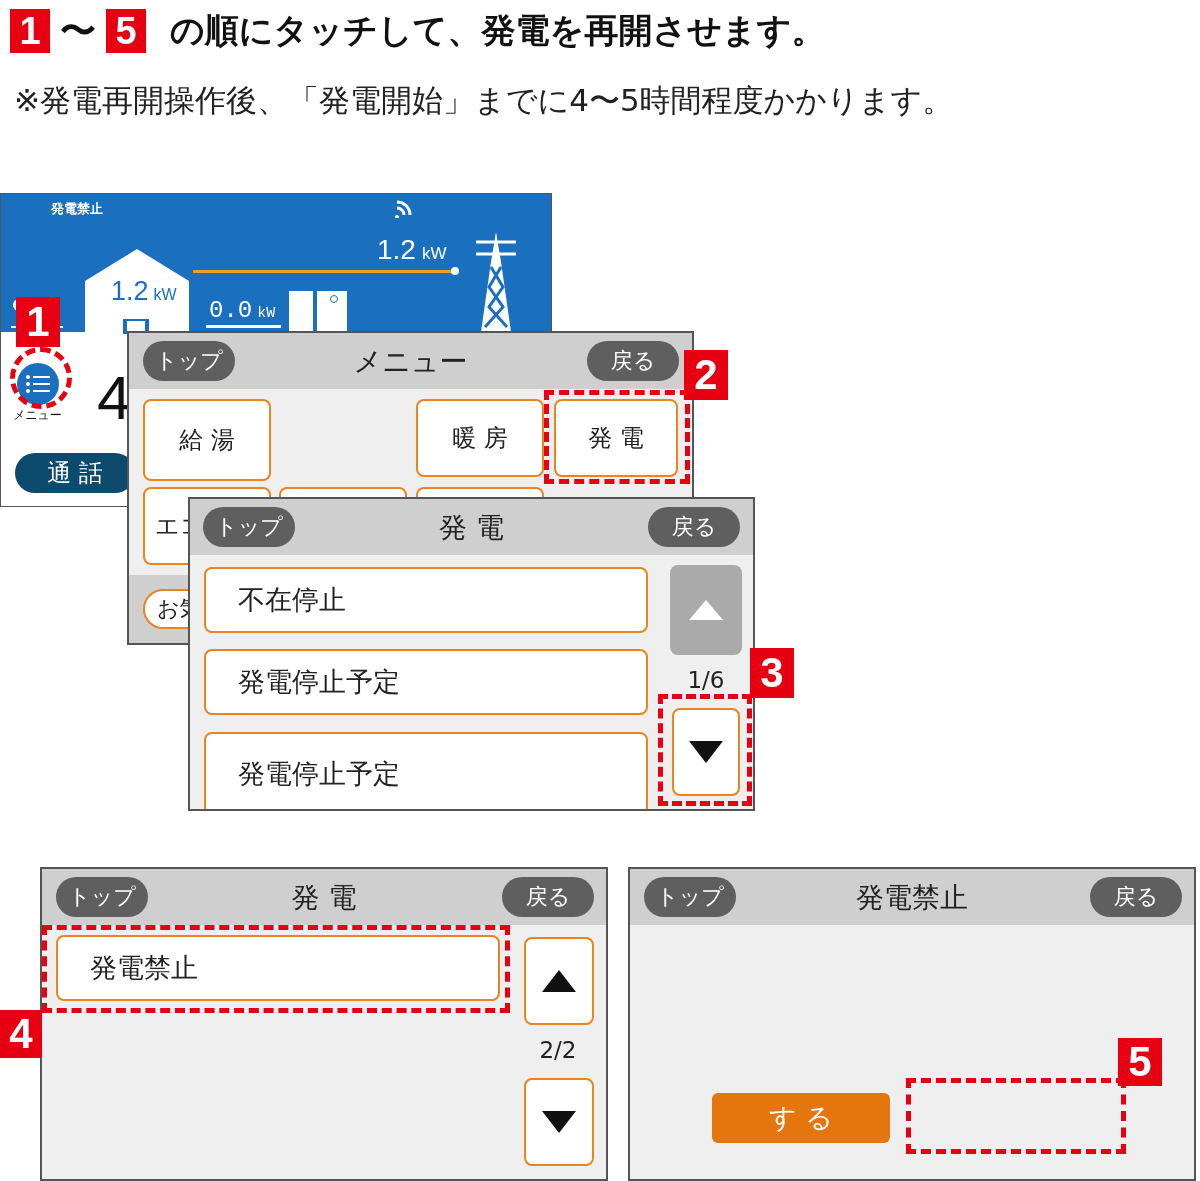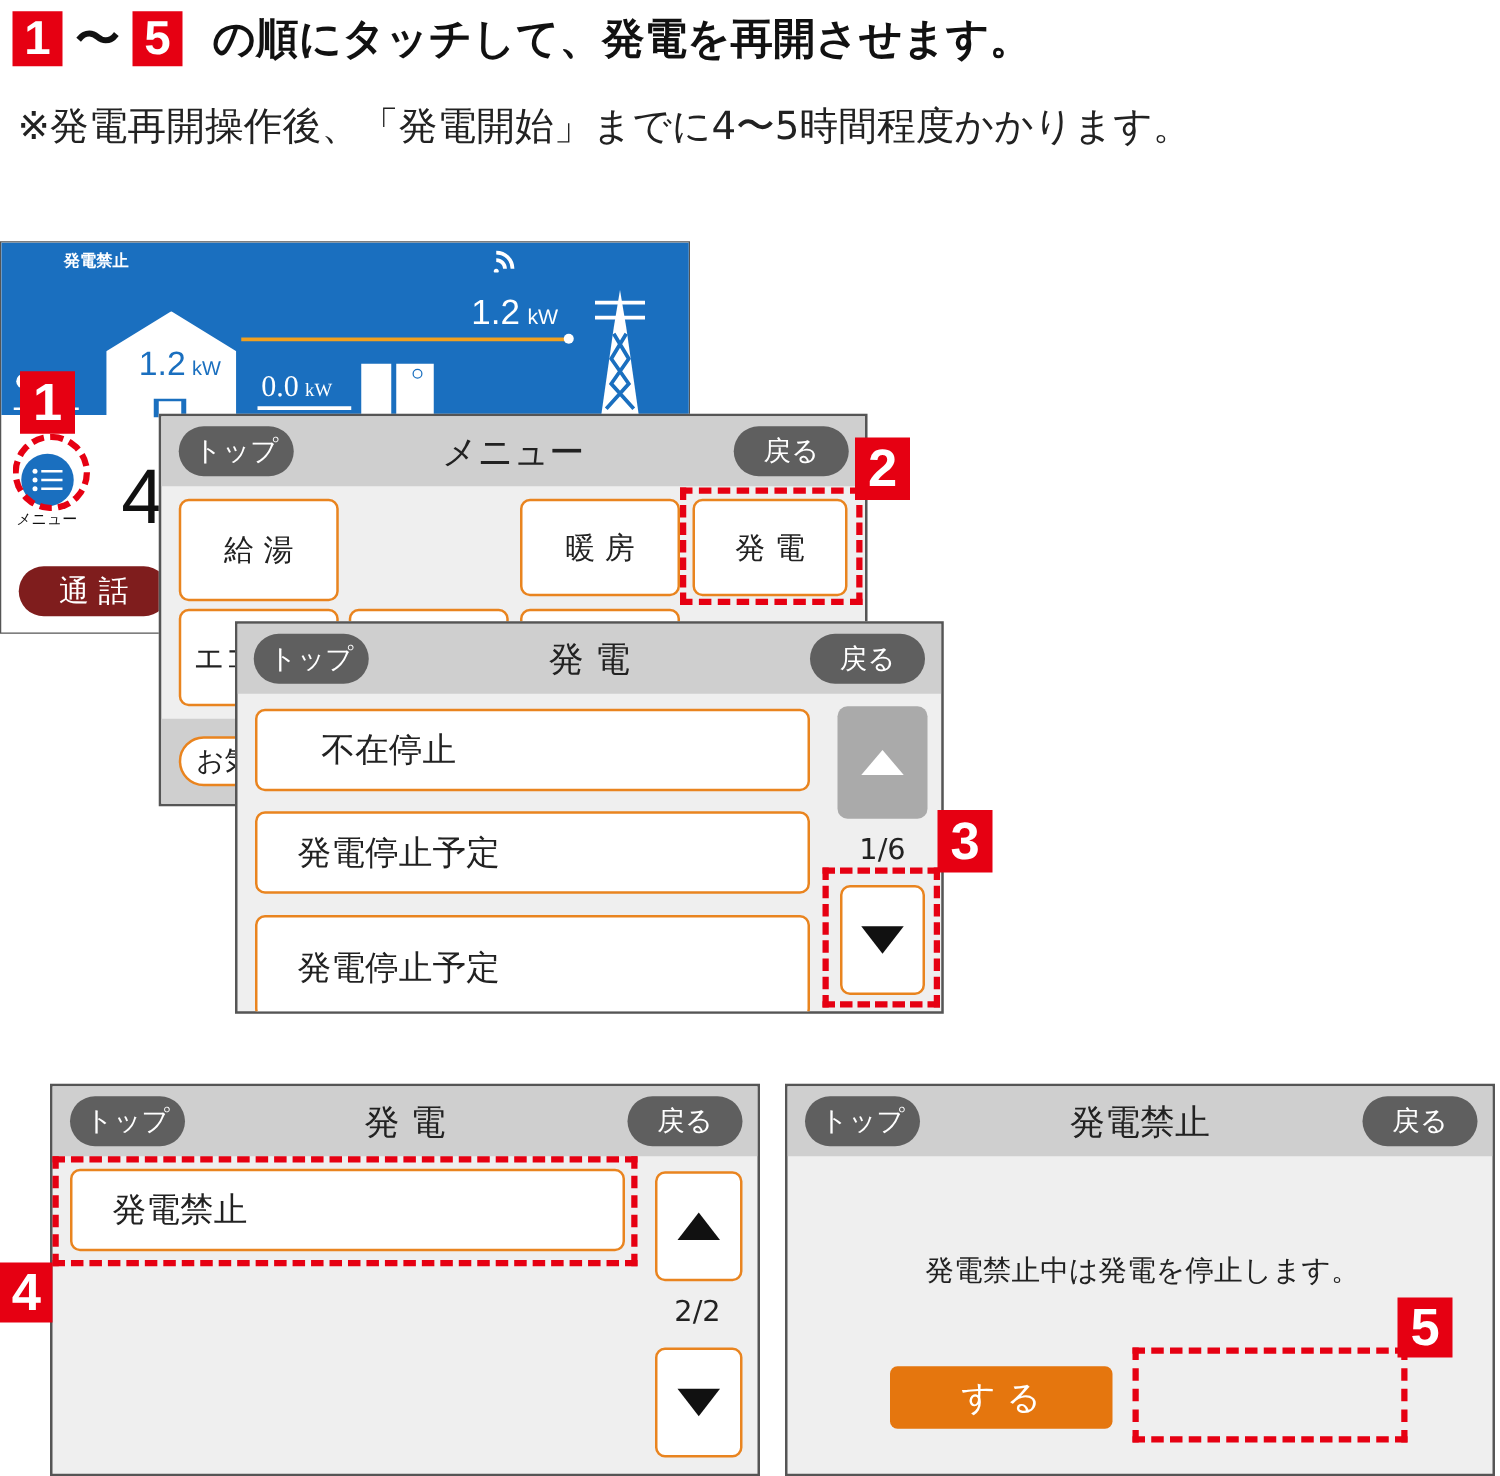--- a/index.html
+++ b/index.html
@@ -60,21 +60,21 @@
   <div class="abs" style="left:84px;top:55px;">
     <svg width="104" height="85" viewBox="0 0 104 85">
         <polygon points="52,0 104,32 104,85 0,85 0,32" fill="#fff"></polygon>
         <rect x="38" y="70" width="26" height="15" fill="#1a6fbf"></rect>
         <rect x="42" y="72" width="18" height="13" fill="#fff"></rect>
       </svg>
   </div>
   <div class="abs" style="left:110px;top:82px;color:#1a6fbf;font-size:27px;font-family:'Liberation Sans',sans-serif;">
     <span>1.2</span><span style="font-size:16px;margin-left:5px">kW</span>
   </div>
-  <div class="abs" style="left:208px;top:103px;color:#fff;font-size:24px;font-family:Liberation Serif, serif;">
+  <div class="abs" style="left:208px;top:103px;color:#fff;font-size:24px;font-family:Liberation Mono, monospace;">
     <span>0.0</span><span style="font-size:15px;margin-left:5px">kW</span>
   </div>
   <div class="abs" style="left:205px;top:131px;width:75px;height:3px;background:#fff;"></div>
 
   <div class="abs" style="left:288px;top:97px;width:24px;height:41px;background:#fff;"></div>
   <div class="abs" style="left:316px;top:97px;width:30px;height:41px;background:#fff;">
     <div style="position:absolute;left:13px;top:4px;width:6px;height:6px;border:1.5px solid #1a6fbf;border-radius:50%;"></div>
   </div>
 
   <div class="abs" style="left:6px;top:103px;width:58px;height:35px;">
@@ -92,21 +92,21 @@
           <circle cx="3" cy="10" r="2"></circle>
           <circle cx="3" cy="17" r="2"></circle>
           <rect x="8" y="2" width="17" height="2"></rect>
           <rect x="8" y="9" width="17" height="2"></rect>
           <rect x="8" y="16" width="17" height="2"></rect>
         </g>
       </svg>
   </div>
   <div class="abs" style="left:12px;top:213px;font-size:12px;color:#111;">メニュー</div>
   <div class="abs" style="left:96px;top:168px;font-size:62px;color:#111;font-family:'Liberation Sans',sans-serif;">4</div>
-  <div class="abs" style="left:14px;top:259px;width:120px;height:40px;border-radius:20px;background:#7f1d1d;color:#fff;font-size:24px;display:flex;align-items:center;justify-content:center;">通 話</div>
+  <div class="abs" style="left:14px;top:259px;width:120px;height:40px;border-radius:20px;background:#0c4a6e;color:#fff;font-size:24px;display:flex;align-items:center;justify-content:center;">通 話</div>
 </div>
 <div class="dash" style="left:10px;top:347px;width:62px;height:62px;border-radius:50%;"></div>
 <div class="stepnum" style="left:16px;top:297px;width:44px;height:50px;font-size:42px;line-height:50px;">1</div>
 
 <div class="scr" style="left:127px;top:331px;width:567px;height:314px;">
   <div class="hdr" style="height:56px;"></div>
   <div class="pill" style="left:14px;top:8px;width:92px;height:40px;">トップ</div>
   <div class="title" style="top:10px;">メニュー</div>
   <div class="pill" style="left:458px;top:8px;width:92px;height:40px;">戻る</div>
   <div class="obtn" style="left:14px;top:66px;width:128px;height:82px;justify-content:center;font-size:24px;">給 湯</div>
@@ -119,21 +119,21 @@
   <div class="obtn" style="left:14px;top:256px;width:100px;height:40px;border-radius:20px;padding-left:12px;font-size:22px;">お気</div>
 </div>
 <div class="dash" style="left:544px;top:390px;width:146px;height:94px;"></div>
 <div class="stepnum" style="left:684px;top:350px;width:44px;height:50px;font-size:42px;line-height:50px;">2</div>
 
 <div class="scr" style="left:188px;top:497px;width:567px;height:314px;">
   <div class="hdr" style="height:56px;"></div>
   <div class="pill" style="left:13px;top:8px;width:92px;height:40px;">トップ</div>
   <div class="title" style="top:10px;">発 電</div>
   <div class="pill" style="left:458px;top:8px;width:92px;height:40px;">戻る</div>
-  <div class="obtn" style="left:14px;top:68px;width:444px;height:66px;padding-left:51px;">不在停止</div>
+  <div class="obtn" style="left:14px;top:68px;width:444px;height:66px;padding-left:32px;">不在停止</div>
   <div class="obtn" style="left:14px;top:150px;width:444px;height:66px;padding-left:32px;">発電停止予定</div>
   <div class="obtn" style="left:14px;top:233px;width:444px;height:83px;padding-left:32px;">発電停止予定</div>
   <div class="abs" style="left:480px;top:66px;width:72px;height:90px;background:#aaaaaa;border-radius:8px;display:flex;align-items:center;justify-content:center;">
     <div style="width:0;height:0;border-left:17px solid transparent;border-right:17px solid transparent;border-bottom:20px solid #fff;"></div>
   </div>
   <div class="abs" style="left:480px;top:168px;width:72px;text-align:center;font-size:23px;">1/6</div>
   <div class="obtn" style="left:482px;top:209px;width:68px;height:88px;justify-content:center;">
     <div class="tri-down"></div>
   </div>
 </div>
@@ -155,17 +155,16 @@
   </div>
 </div>
 <div class="dash" style="left:42px;top:925px;width:468px;height:88px;"></div>
 <div class="stepnum" style="left:0;top:1010px;width:42px;height:48px;font-size:42px;line-height:48px;">4</div>
 
 <div class="scr" style="left:628px;top:867px;width:568px;height:314px;">
   <div class="hdr" style="height:56px;"></div>
   <div class="pill" style="left:14px;top:8px;width:92px;height:40px;">トップ</div>
   <div class="title" style="top:10px;">発電禁止</div>
   <div class="pill" style="left:460px;top:8px;width:92px;height:40px;">戻る</div>
-  <div class="abs" style="left:0;width:568px;top:132px;text-align:center;font-size:23px;">発電禁止中は発電を停止します。</div>
   <div class="abs" style="left:82px;top:224px;width:178px;height:50px;background:#e5760e;border-radius:6px;color:#fff;font-size:27px;display:flex;align-items:center;justify-content:center;">す る</div>
 </div>
 <div class="dash" style="left:906px;top:1078px;width:220px;height:76px;"></div>
 <div class="stepnum" style="left:1118px;top:1038px;width:44px;height:48px;font-size:42px;line-height:48px;">5</div>
 
 </body></html>

